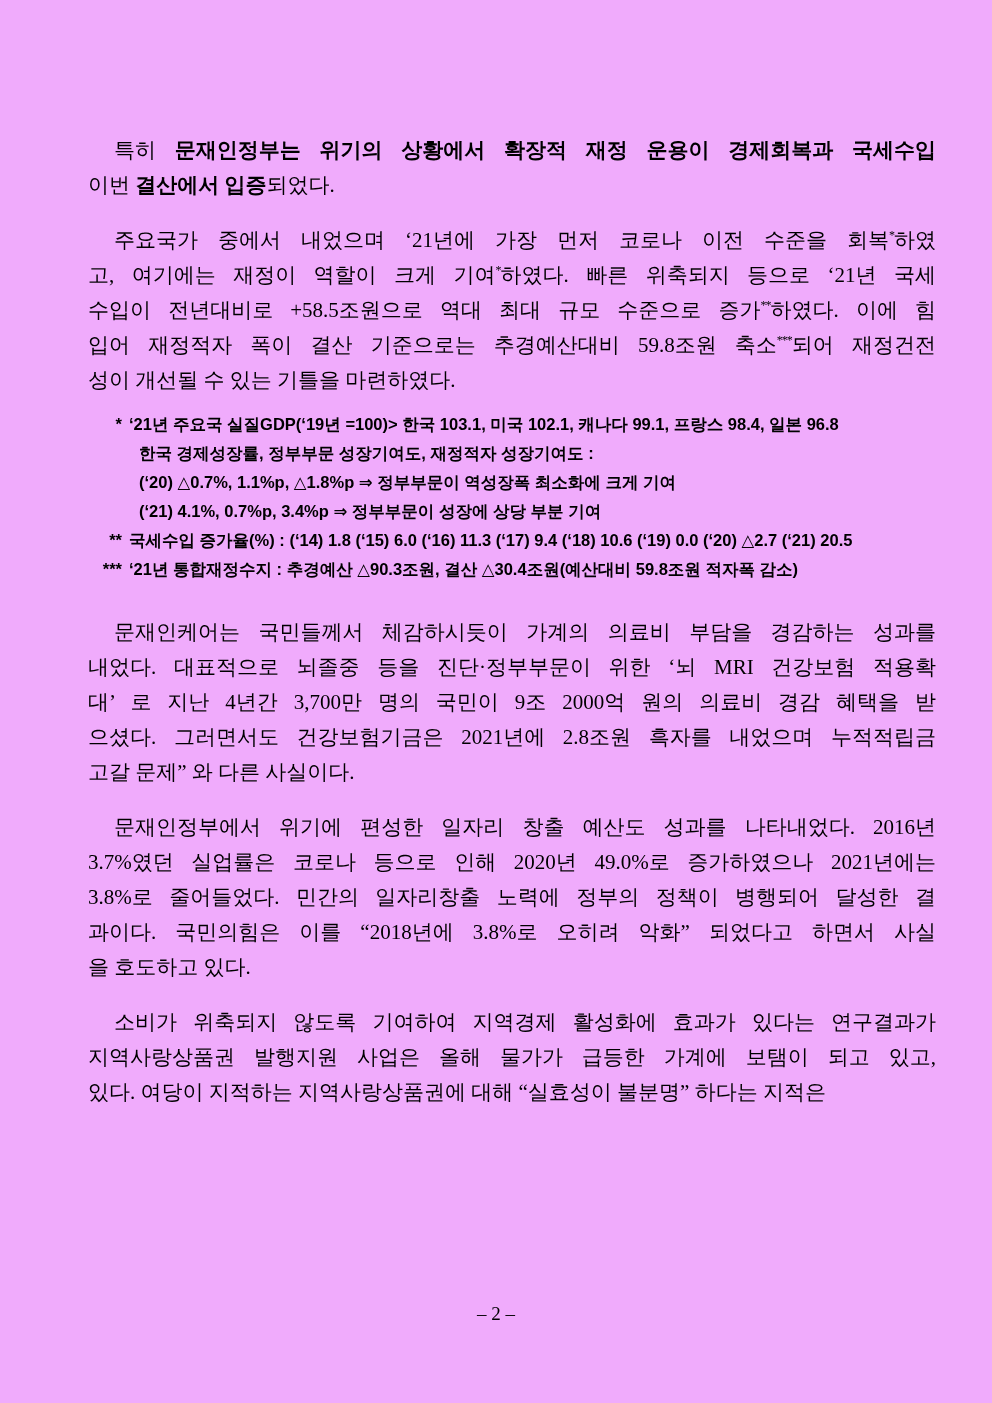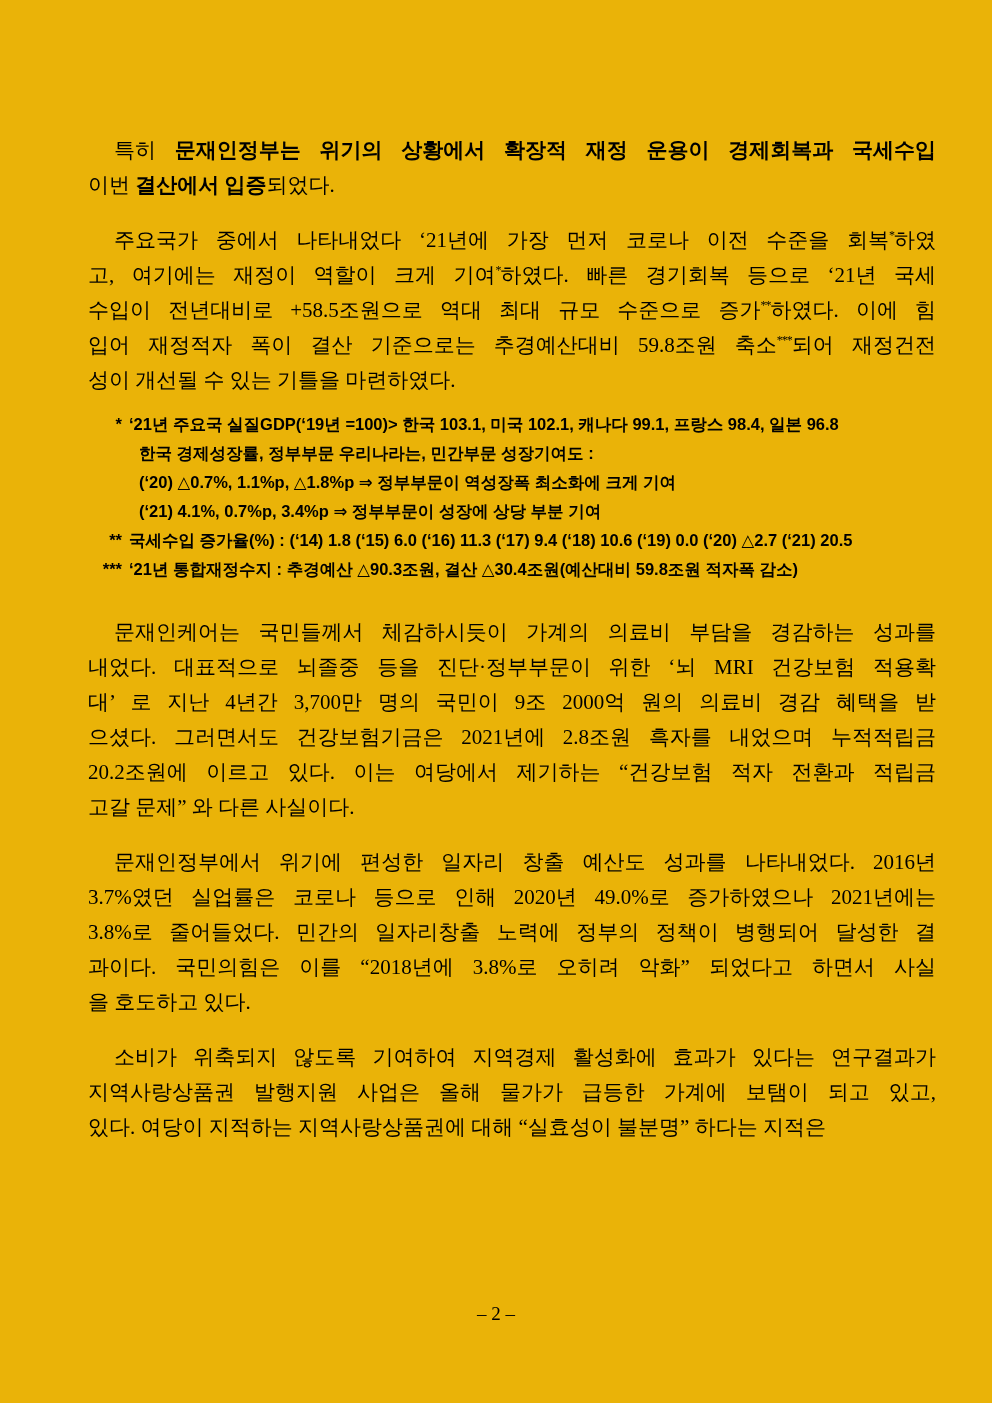--- a/index.html
+++ b/index.html
@@ -1,20 +1,20 @@
 <!DOCTYPE html>
 <html><head>
 <meta charset="utf-8">
 <style>
   html, body { margin: 0; padding: 0; background: #ffffff; }
   .page {
     position: relative;
     width: 992px;
     height: 1403px;
-    background: #eab308;
+    background: #f0abfc;
     overflow: hidden;
     color: #000;
   }
   .body-text {
     padding: 133px 56px 0 88px;
   }
   .para {
     font-family: "Liberation Serif", "DejaVu Serif", serif;
     font-size: 21px;
     line-height: 35px;
@@ -72,34 +72,34 @@
 </head>
 <body>
 
 <div class="page">
   <div class="body-text">
     <div class="para">
         <div class="line"><span>특히 </span><span class="bold">문재인정부는 위기의 상황에서 확장적 재정 운용이 경제회복과 국세수입</span></div>
         <div class="line"><span>이번 </span><span class="bold">결산에서 입증</span><span>되었다.</span></div>
       </div>
     <div class="para">
-        <div class="line"><span>주요국가 중에서 나타내었다 ‘21년에 가장 먼저 코로나 이전 수준을 회복</span><span class="sup">*</span><span>하였</span></div>
-        <div class="line"><span>고, 여기에는 재정이 역할이 크게 기여</span><span class="sup">*</span><span>하였다. 빠른 경기회복 등으로 ‘21년 국세</span></div>
+        <div class="line"><span>주요국가 중에서 내었으며 ‘21년에 가장 먼저 코로나 이전 수준을 회복</span><span class="sup">*</span><span>하였</span></div>
+        <div class="line"><span>고, 여기에는 재정이 역할이 크게 기여</span><span class="sup">*</span><span>하였다. 빠른 위축되지 등으로 ‘21년 국세</span></div>
         <div class="line"><span>수입이 전년대비로 +58.5조원으로 역대 최대 규모 수준으로 증가</span><span class="sup">**</span><span>하였다. 이에 힘</span></div>
         <div class="line"><span>입어 재정적자 폭이 결산 기준으로는 추경예산대비 59.8조원 축소</span><span class="sup">***</span><span>되어 재정건전</span></div>
         <div class="line"><span>성이 개선될 수 있는 기틀을 마련하였다.</span></div>
       </div>
     <div class="footnotes">
         <div class="fn-row">
           <span class="fn-marker">*</span>
           <span class="fn-text">‘21년 주요국 실질GDP(‘19년 =100)&gt; 한국 103.1, 미국 102.1, 캐나다 99.1, 프랑스 98.4, 일본 96.8</span>
         </div>
         <div class="fn-row indent">
           <span class="fn-marker"></span>
-          <span class="fn-text">한국 경제성장률, 정부부문 우리나라는, 민간부문 성장기여도 :</span>
+          <span class="fn-text">한국 경제성장률, 정부부문 성장기여도, 재정적자 성장기여도 :</span>
         </div>
         <div class="fn-row indent">
           <span class="fn-marker"></span>
           <span class="fn-text">(‘20) △0.7%, 1.1%p, △1.8%p ⇒ 정부부문이 역성장폭 최소화에 크게 기여</span>
         </div>
         <div class="fn-row indent">
           <span class="fn-marker"></span>
           <span class="fn-text">(‘21) 4.1%, 0.7%p, 3.4%p ⇒ 정부부문이 성장에 상당 부분 기여</span>
         </div>
         <div class="fn-row">
@@ -109,21 +109,20 @@
         <div class="fn-row">
           <span class="fn-marker">***</span>
           <span class="fn-text">‘21년 통합재정수지 : 추경예산 △90.3조원, 결산 △30.4조원(예산대비 59.8조원 적자폭 감소)</span>
         </div>
       </div>
     <div class="para">
         <div class="line"><span>문재인케어는 국민들께서 체감하시듯이 가계의 의료비 부담을 경감하는 성과를</span></div>
         <div class="line"><span>내었다. 대표적으로 뇌졸중 등을 진단·정부부문이 위한 ‘뇌 MRI 건강보험 적용확</span></div>
         <div class="line"><span>대’ 로 지난 4년간 3,700만 명의 국민이 9조 2000억 원의 의료비 경감 혜택을 받</span></div>
         <div class="line"><span>으셨다. 그러면서도 건강보험기금은 2021년에 2.8조원 흑자를 내었으며 누적적립금</span></div>
-        <div class="line"><span>20.2조원에 이르고 있다. 이는 여당에서 제기하는 “건강보험 적자 전환과 적립금</span></div>
         <div class="line"><span>고갈 문제” 와 다른 사실이다.</span></div>
       </div>
     <div class="para">
         <div class="line"><span>문재인정부에서 위기에 편성한 일자리 창출 예산도 성과를 나타내었다. 2016년</span></div>
         <div class="line"><span>3.7%였던 실업률은 코로나 등으로 인해 2020년 49.0%로 증가하였으나 2021년에는</span></div>
         <div class="line"><span>3.8%로 줄어들었다. 민간의 일자리창출 노력에 정부의 정책이 병행되어 달성한 결</span></div>
         <div class="line"><span>과이다. 국민의힘은 이를 “2018년에 3.8%로 오히려 악화” 되었다고 하면서 사실</span></div>
         <div class="line"><span>을 호도하고 있다.</span></div>
       </div>
     <div class="para">

